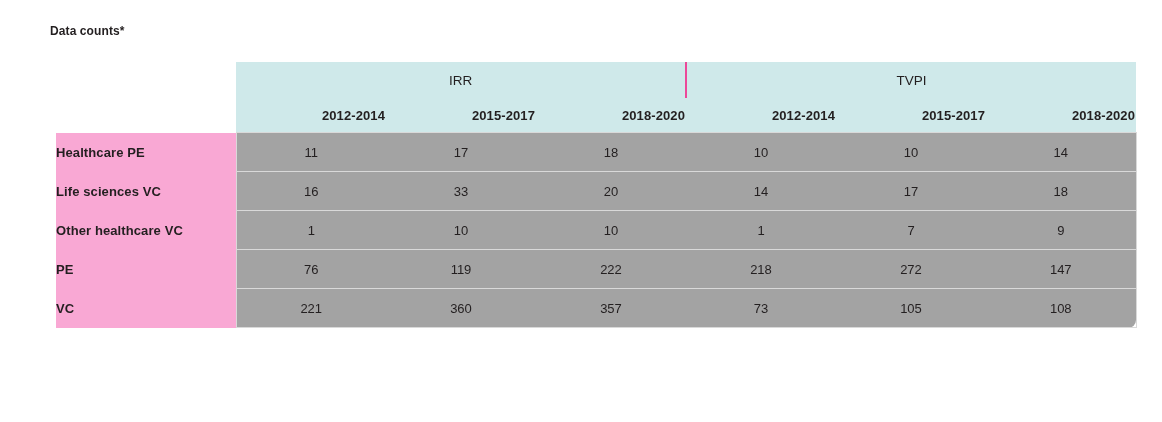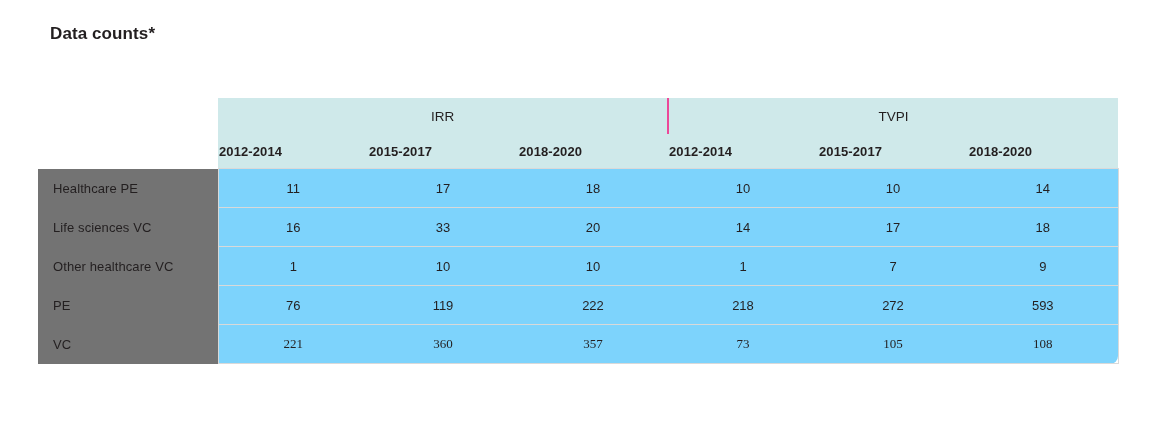--- a/index.html
+++ b/index.html
@@ -16,31 +16,30 @@
   }
   .page {
     position: relative;
     width: 1162px;
     height: 422px;
   }
   .title {
     position: absolute;
     left: 50px;
     top: 24px;
-    font-size: 17px;
+    font-size: 12px;
     font-weight: bold;
     color: #231f20;
     letter-spacing: 0.1px;
   }
   .table-wrap {
     position: absolute;
-    left: 38px;
+    left: 56px;
     top: 62px;
     width: 1080px;
-    margin-top: 36px;
   }
   table.data {
     border-collapse: collapse;
     width: 1080px;
     table-layout: fixed;
   }
   table.data col.rowlab { width: 180px; }
   table.data col.datacol { width: 150px; }
 
   .group-head {
@@ -51,61 +50,61 @@
     color: #231f20;
     height: 34px;
     vertical-align: middle;
     border: none;
   }
   .group-head.divider {
     border-left: 2px solid #ec4899;
   }
   .sub-head {
     background: #cfe9ea;
-    text-align: left;
+    text-align: right;
     font-size: 13px;
     font-weight: bold;
     color: #231f20;
     height: 32px;
     vertical-align: middle;
     border: none;
     letter-spacing: 0.1px;
   }
   .corner {
     background: #ffffff;
     border: none;
   }
   .corner.tealtop {
     background: #ffffff;
   }
   .rowlabel {
-    background: #737373;
+    background: #f9a8d4;
     font-size: 13px;
-    font-weight: normal;
-    color: #231f20;
-    padding-left: 15px;
+    font-weight: bold;
+    color: #231f20;
+    padding-left: 0;
     height: 36px;
     vertical-align: middle;
     border: none;
     letter-spacing: 0.1px;
   }
   td.cell {
     text-align: center;
     font-size: 13px;
     color: #231f20;
     height: 36px;
     vertical-align: middle;
-    background: #7dd3fc;
+    background: #a3a3a3;
     border-bottom: 1px solid #d9d9d9;
     border-top: none;
     border-left: none;
     border-right: none;
   }
   tr.body-row:first-child td.cell { border-top: 1px solid #d9d9d9; }
-  tr.body-row:last-child td.cell { border-bottom: 1px solid #d9d9d9; font-family: Liberation Serif, serif; }
+  tr.body-row:last-child td.cell { border-bottom: 1px solid #d9d9d9; }
   td.cell.first { border-left: 1px solid #d9d9d9; }
   td.cell.last { border-right: 1px solid #d9d9d9; }
   tr.body-row:last-child td.cell.last { border-bottom-right-radius: 8px; }
   .source {
     position: absolute;
     right: 32px;
     top: 332px;
     font-size: 12.5px;
     color: #3b3b3b;
   }
@@ -173,21 +172,21 @@
           <td class="cell">7</td>
           <td class="cell last">9</td>
         </tr>
         <tr class="body-row">
           <td class="rowlabel">PE</td>
           <td class="cell first">76</td>
           <td class="cell">119</td>
           <td class="cell">222</td>
           <td class="cell">218</td>
           <td class="cell">272</td>
-          <td class="cell last">593</td>
+          <td class="cell last">147</td>
         </tr>
         <tr class="body-row">
           <td class="rowlabel">VC</td>
           <td class="cell first">221</td>
           <td class="cell">360</td>
           <td class="cell">357</td>
           <td class="cell">73</td>
           <td class="cell">105</td>
           <td class="cell last">108</td>
         </tr>

